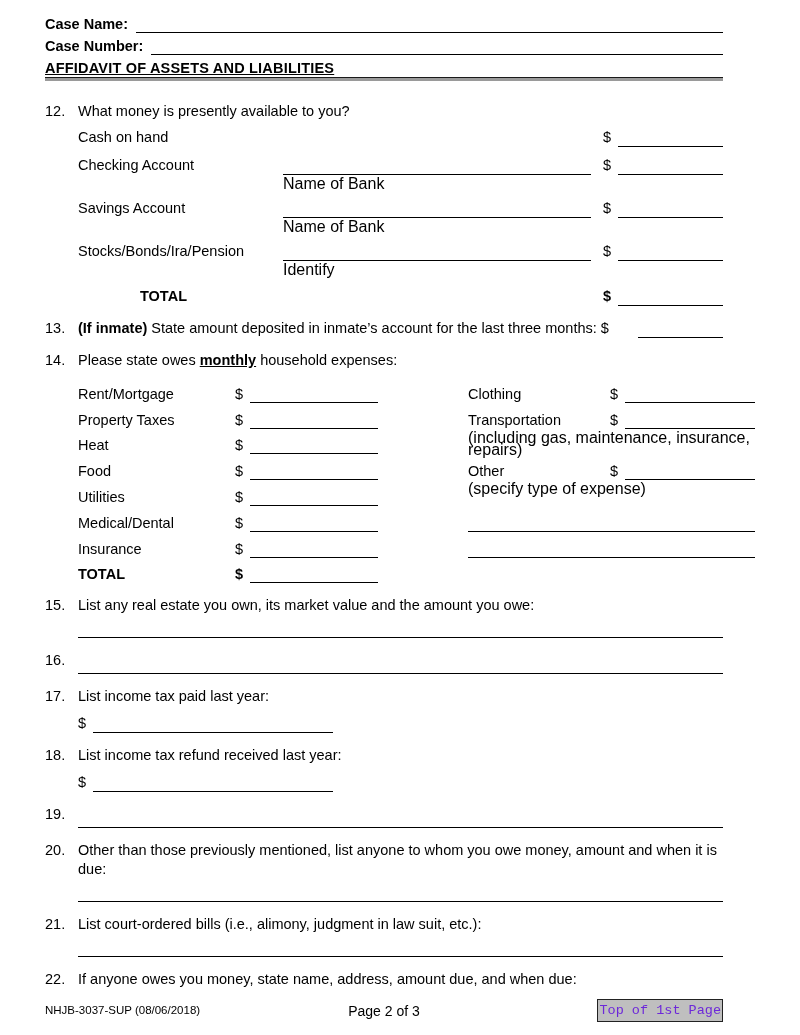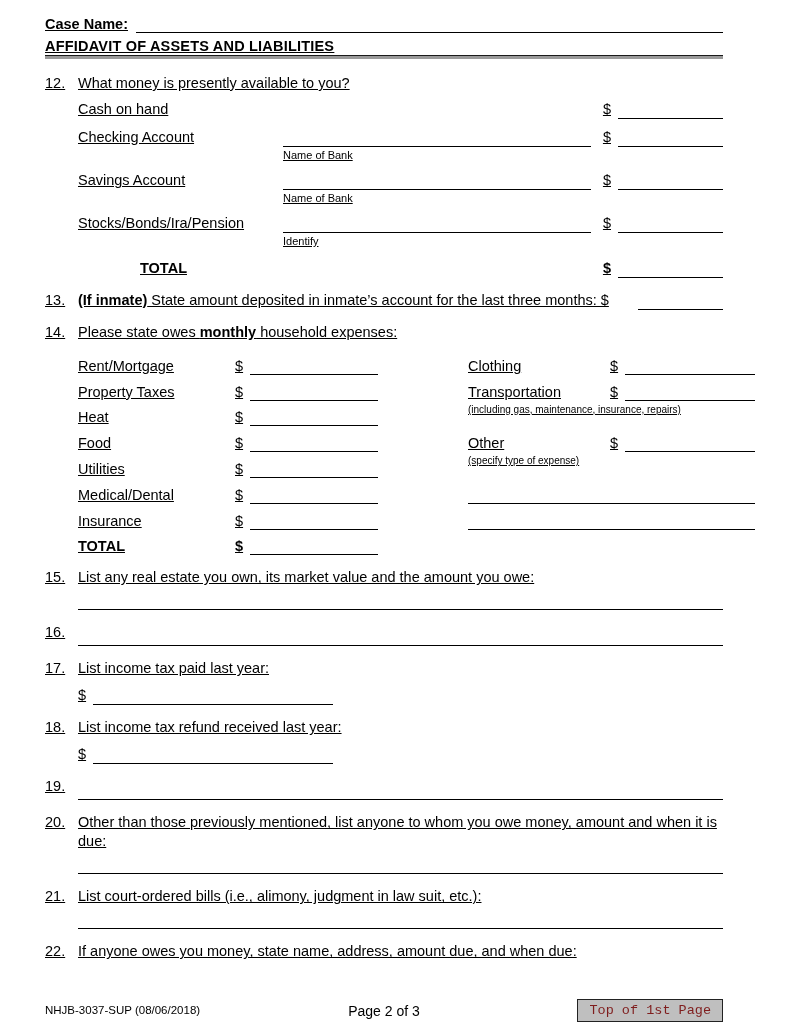--- a/index.html
+++ b/index.html
@@ -4,21 +4,20 @@
 <style>
   * { box-sizing: border-box; margin: 0; padding: 0; }
   html, body { background: #ffffff; }
   .page {
     width: 768px; height: 1035px;
     padding: 16px 45px 0 45px;
     position: relative;
     font-family: "Liberation Sans", sans-serif;
     font-size: 14.5px; color: #000; background: #fff;
     overflow: hidden;
-    text-decoration: underline;
   }
   .bold { font-weight: bold; }
   .ul { text-decoration: underline; }
 
   
   .hrow { display: flex; align-items: flex-end; margin-bottom: 5px; }
   .hlabel { font-weight: bold; white-space: nowrap; line-height: 17px; }
   .hline { flex: 1; border-bottom: 1.5px solid #000; height: 15px; margin-left: 8px; }
 
   .title-row { margin-top: 2px; }
@@ -30,75 +29,79 @@
   .inum { width: 33px; flex-shrink: 0; line-height: 19px; }
   .ibody { flex: 1; min-width: 0; }
   .itext { line-height: 19px; }
 
   
   .q12row { display: flex; align-items: flex-start; margin-top: 9px; }
   .q12label { width: 205px; flex-shrink: 0; line-height: 19px; }
   .q12mid { flex: 1; margin-right: 12px; }
   .q12mid .ml { height: 19px; border-bottom: 1px solid #000; }
   .q12mid .ml.noline { border-bottom: none; }
-  .q12mid .subcap { font-size: 11px; line-height: 13px; padding-top: 2px; }
+  .q12mid .subcap { font-size: 16px; line-height: 13px; padding-top: 2px; }
   .dollar { line-height: 19px; margin-right: 7px; white-space: pre; }
   .amt { width: 105px; flex-shrink: 0; height: 19px; border-bottom: 1px solid #000; }
   .spacer { flex: 1; }
   .tot-indent { margin-left: 62px; line-height: 19px; }
 
   
   .row13 { display: flex; align-items: center; gap: 24px; }
   .row13 .fill { flex: 1; height: 19px; border-bottom: 1px solid #000; margin-left: 5px; }
 
   
   .expenses { display: flex; margin-top: 7px; }
   .exp-left { width: 300px; flex-shrink: 0; }
   .exp-right { width: 287px; margin-left: 90px; flex-shrink: 0; }
   .exp-row { display: flex; align-items: flex-end; height: 25.8px; }
   .exp-label { width: 157px; flex-shrink: 0; line-height: 18px; }
   .exp-label-r { width: 142px; flex-shrink: 0; line-height: 18px; }
   .exp-fill { flex: 1; border-bottom: 1px solid #000; height: 17px; }
-  .exp-note { height: 25.8px; font-size: 10px; line-height: 12px; padding-top: 3px; color: #000; }
+  .exp-note { height: 25.8px; font-size: 16px; line-height: 12px; padding-top: 3px; color: #000; }
   .exp-row .dollar { line-height: 18px; }
 
   
   .wline { border-bottom: 1px solid #000; height: 23px; }
   .money-row { display: flex; align-items: flex-end; margin-top: 8px; }
   .money-row .mline { width: 240px; border-bottom: 1px solid #000; height: 17px; }
 
   
   .footer { position: absolute; left: 45px; right: 45px; bottom: 13px;
             display: flex; align-items: center; justify-content: space-between; }
   .footer-left { font-size: 11.5px; line-height: 15px; }
   .footer-center { position: absolute; left: 0; right: 0; text-align: center;
                    font-size: 14px; pointer-events: none; }
   .top-btn {
     font-family: "Liberation Mono", "DejaVu Sans Mono", monospace;
-    font-size: 13.5px; color: #7f1d1d;
+    font-size: 13.5px; color: #6d28d9;
     background: #bfbfbf; border: 1.5px solid #222;
-    padding: 3px 11px; cursor: pointer; white-space: nowrap;
+    padding: 3px 1px; cursor: pointer; white-space: nowrap;
   }
 </style>
 </head>
 <body>
 
 <div class="page">
 
   <div class="hrow">
     <span class="hlabel">Case Name:</span>
     <span class="hline"></span>
   </div>
+  <div class="hrow">
+    <span class="hlabel">Case Number:</span>
+    <span class="hline"></span>
+  </div>
 
   <div class="title-row">
     <span class="form-title">AFFIDAVIT OF ASSETS AND LIABILITIES</span>
     <div class="title-rule"></div>
   </div>
 
-  <div class="item" style="margin-top:15px">
+  <div class="item" style="margin-top:21px">
     <span class="inum">12.</span>
     <div class="ibody">
       <div class="itext">What money is presently available to you?</div>
 
       <div class="q12row" style="margin-top:7px">
         <span class="q12label">Cash on hand</span>
         <div class="q12mid">
             <div class="ml noline"></div>
           </div>
         <span class="dollar">$</span>

